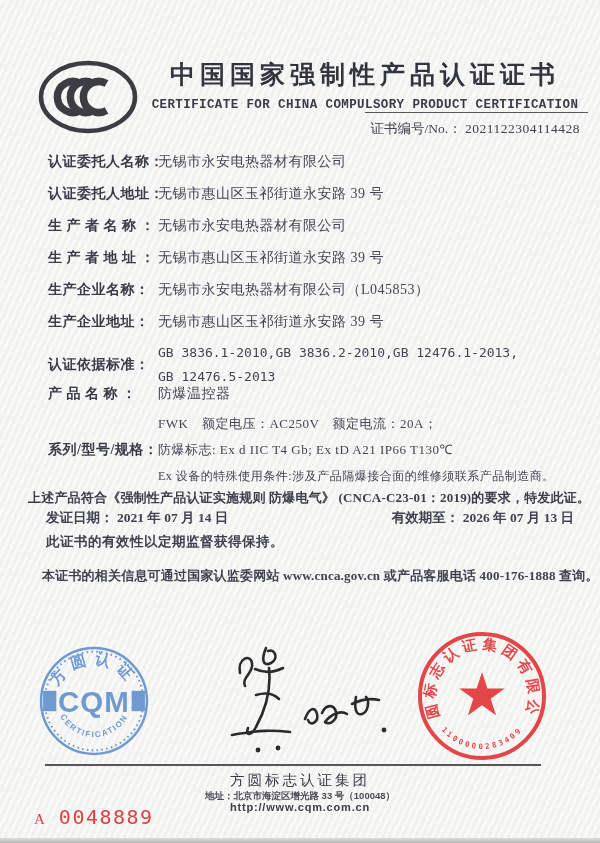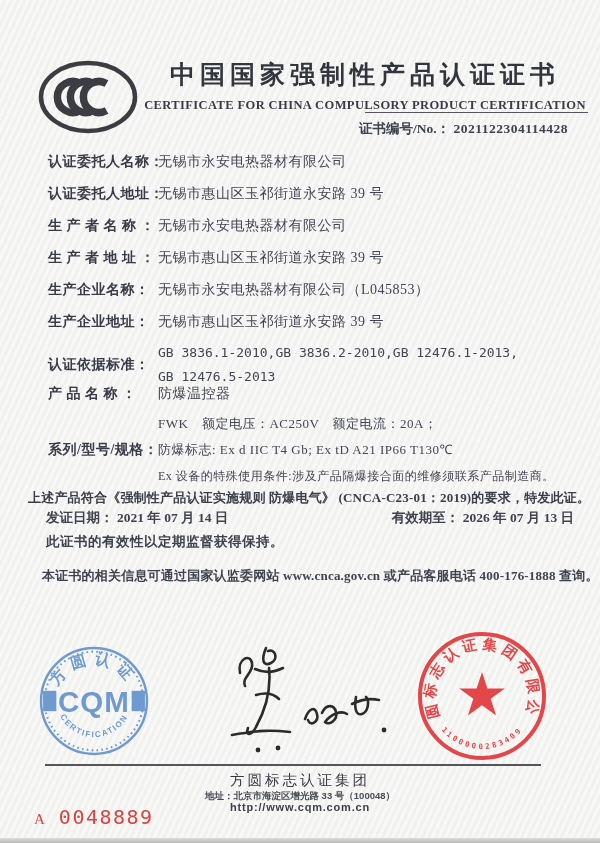--- a/index.html
+++ b/index.html
@@ -7,23 +7,23 @@
     position:relative;width:600px;height:843px;margin:0 auto;overflow:hidden;
     background:#f5f5f3;
     background-image:repeating-linear-gradient(115deg, rgba(255,255,255,.30) 0 3px, rgba(208,210,208,.10) 3px 6px);
     font-family:"Liberation Serif", serif;color:#3f4350;
   }
   .abs{position:absolute;}
   
   .ccc-logo{left:36px;top:56px;width:104px;height:82px;}
   .titleblock{left:142px;top:58px;width:446px;text-align:center;}
   .title-cn{font-size:25px;font-weight:600;letter-spacing:5px;color:#31353e;white-space:nowrap;}
-  .title-en{margin-top:7px;font-size:12.5px;font-weight:600;letter-spacing:.4px;color:#383c46;font-family:Liberation Serif, serif;white-space:nowrap;}
+  .title-en{margin-top:7px;font-size:12.5px;font-weight:600;letter-spacing:.4px;color:#383c46;font-family:Liberation Mono, monospace;white-space:nowrap;}
   .hdr-rule{left:365px;top:112px;width:223px;height:1px;background:#55575c;}
-  .certno{right:32px;top:120px;font-size:13.5px;font-weight:700;white-space:nowrap;}
+  .certno{right:20px;top:120px;font-size:13.5px;font-weight:400;white-space:nowrap;}
   .certno .num{font-family:"Liberation Serif",serif;letter-spacing:.5px;}
   
   .row{left:48px;display:flex;align-items:center;white-space:nowrap;}
   .lbl{width:110px;flex:0 0 110px;font-weight:700;font-size:14px;letter-spacing:.5px;color:#383c48;}
   .val{font-size:14px;font-weight:500;color:#424654;letter-spacing:.5px;}
   .mono{font-family:"DejaVu Sans Mono",monospace;font-size:13px;letter-spacing:0;font-weight:500;}
   .vline{line-height:24px;}
   .serline{line-height:26px;}
   .small{font-size:12px;}
   

